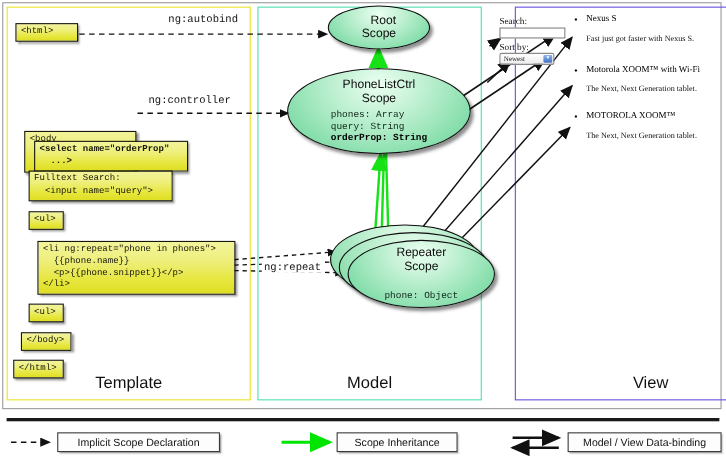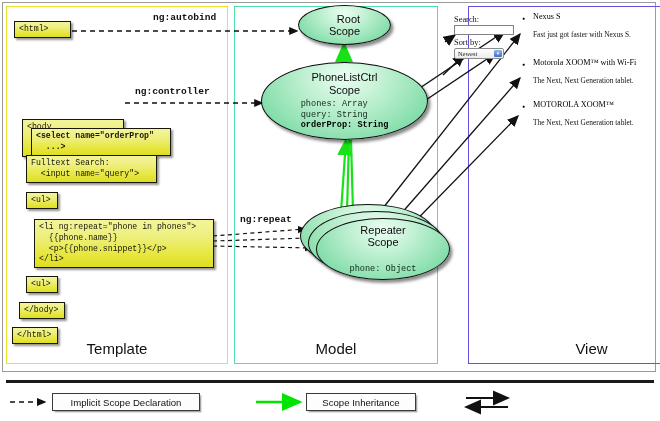--- a/index.html
+++ b/index.html
@@ -61,21 +61,21 @@
     position:absolute;border-radius:50%;
     border:1.5px solid #0d0d0d;
     background:radial-gradient(ellipse at 50% 20%, #e6fced 0%, #c2f0d3 35%, #97e2b5 70%, #6fd39b 100%);
     box-shadow:2px 2.5px 3px rgba(0,0,0,0.4);
   }
 
   
   .conn-label{
     position:absolute;
     font-family:"Liberation Mono","DejaVu Sans Mono",monospace;
-    font-size:9.6px;color:#111;background:#fff;padding:0 2px;white-space:nowrap;font-weight:bold;
+    font-size:9.6px;color:#111;background:#fff;padding:0 2px;white-space:nowrap;
   }
 
   
   .view-label{
     position:absolute;font-family:"Liberation Serif",serif;font-size:8.4px;color:#111;
   }
   .view-input{
     position:absolute;box-sizing:border-box;
     border:1px solid #828282;background:#fff;
   }
@@ -215,21 +215,21 @@
   <div class="codebox" style="left:26px;top:276px;width:32px;">&lt;ul&gt;</div>
 
   <div class="codebox" style="left:19px;top:302px;width:46px;">&lt;/body&gt;</div>
 
   <div class="codebox" style="left:12px;top:327px;width:46px;">&lt;/html&gt;</div>
 
   <div class="conn-label" style="left:151px;top:12px;">ng:autobind</div>
 
   <div class="conn-label" style="left:133px;top:86px;">ng:controller</div>
 
-  <div class="conn-label" style="left:238px;top:214px;">ng:repeat</div>
+  <div class="conn-label" style="left:238px;top:237px;">ng:repeat</div>
 
   <div class="scope" style="left:298px;top:5px;width:93px;height:40px;text-align:right;">
     <div class="title">
       <span>Root</span><br>
       <span>Scope</span>
     </div>
   </div>
 
   <div class="scope" style="left:261px;top:62px;width:167px;height:78px;">
     <div class="title">
@@ -297,14 +297,15 @@
     <line x1="256" y1="402" x2="300" y2="402" stroke="#00e500" stroke-width="2.6" marker-end="url(#lgGreen)"></line>
 
     <line x1="466" y1="398" x2="508" y2="398" stroke="#111" stroke-width="2.2" marker-end="url(#lgBlack2)"></line>
     <line x1="508" y1="407" x2="466" y2="407" stroke="#111" stroke-width="2.2" marker-end="url(#lgBlack2)"></line>
   </svg>
 
   <div class="legend-box" style="left:52px;top:393px;width:148px;height:18px;">Implicit Scope Declaration</div>
 
   <div class="legend-box" style="left:306px;top:393px;width:110px;height:18px;">Scope Inheritance</div>
 
+  <div class="legend-box" style="left:516px;top:393px;width:140px;height:18px;">Model / View Data-binding</div>
 
 </div>
 
 </body></html>

